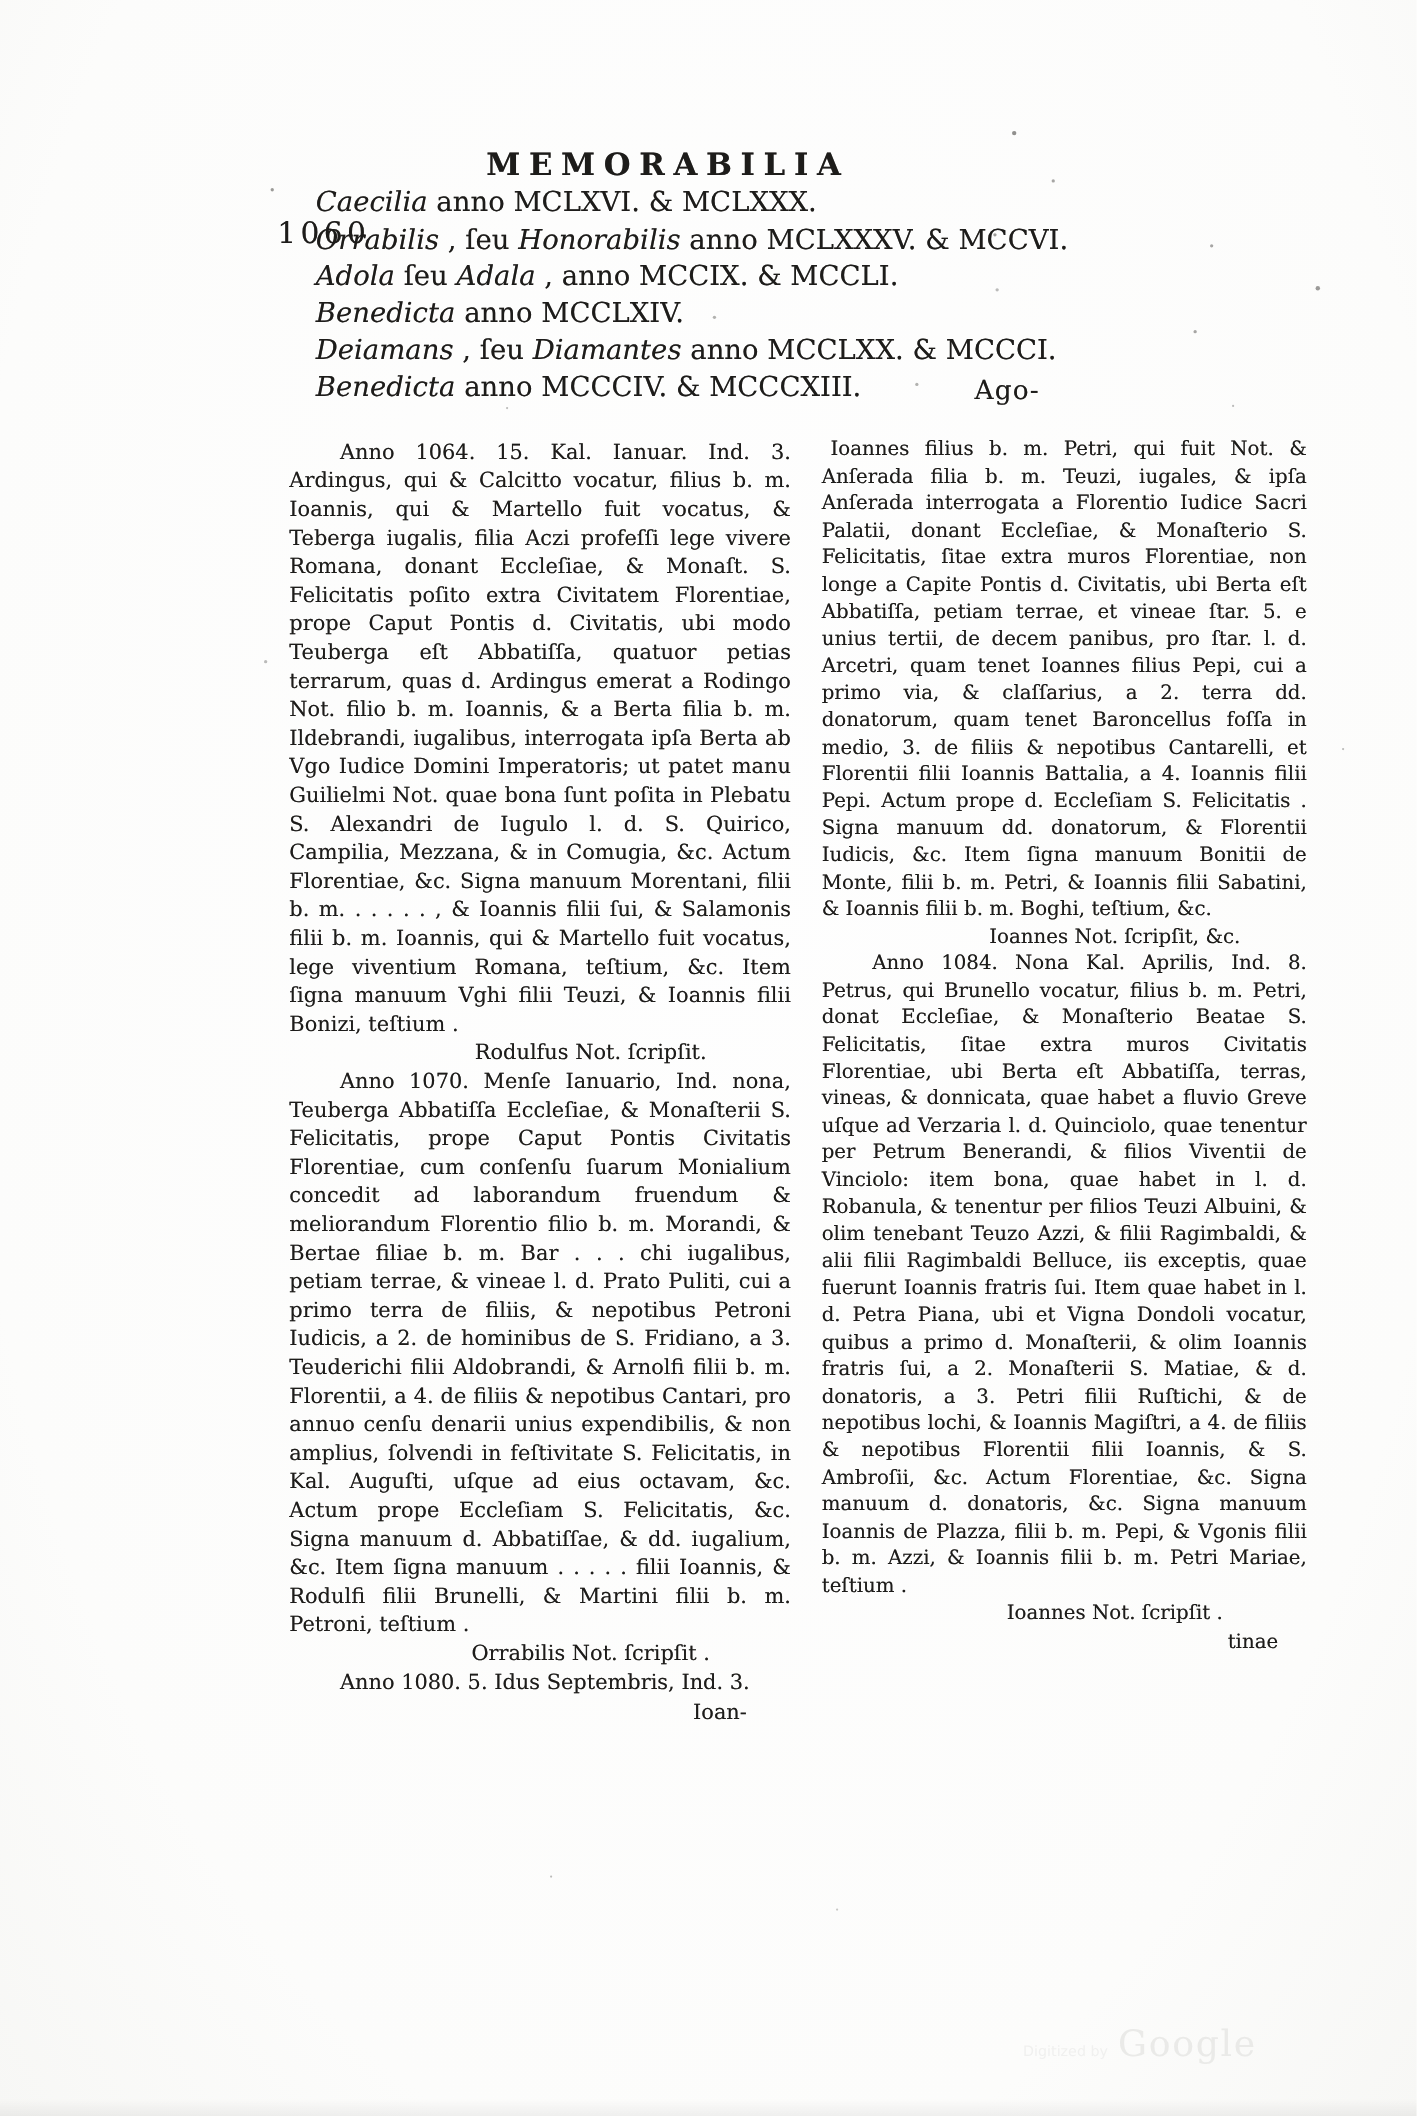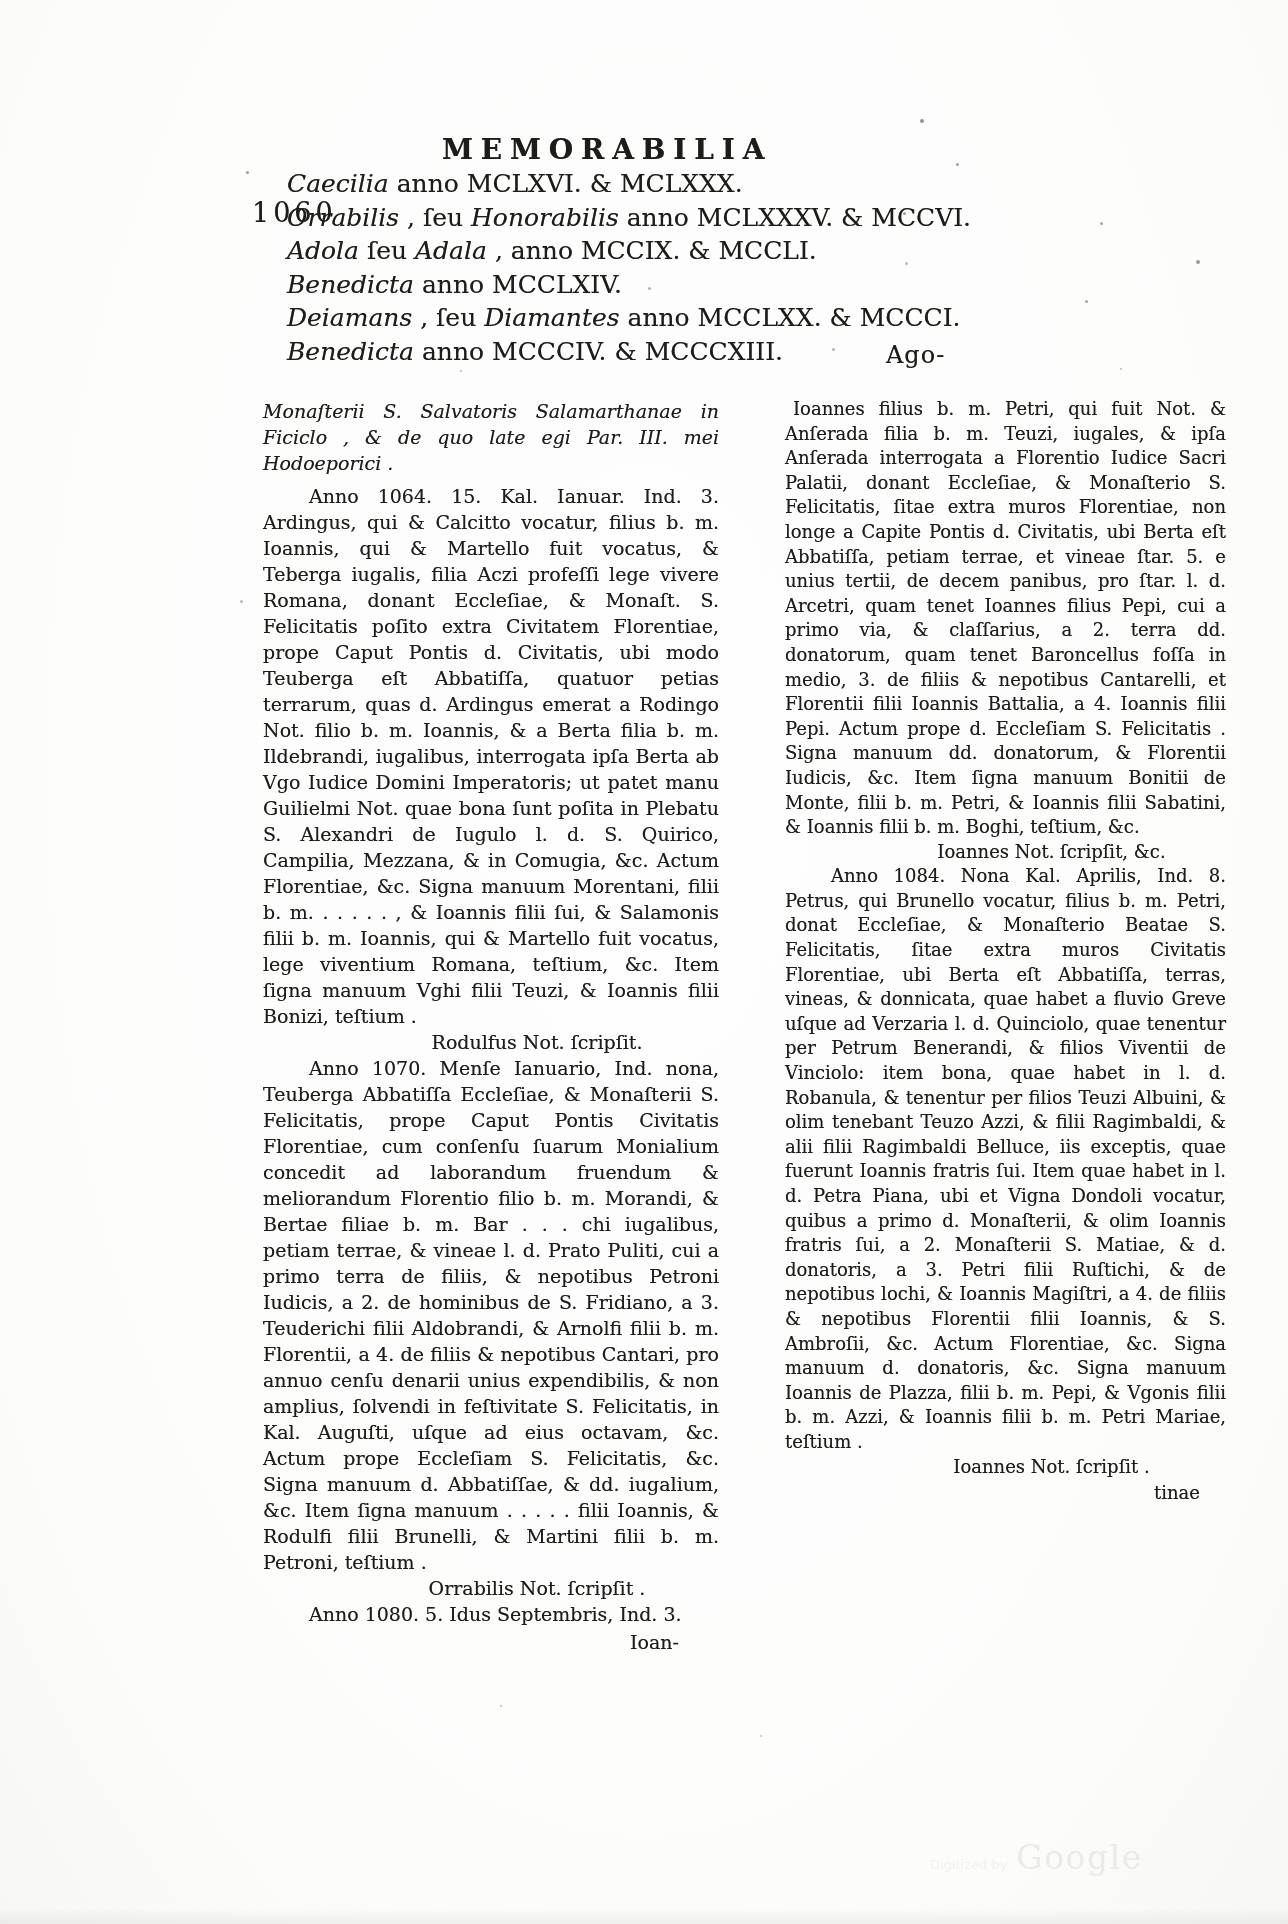--- a/index.html
+++ b/index.html
@@ -31,21 +31,21 @@
   }
   .abbess-line .it{font-style:italic;}
 
   .header-catchword{
     position:absolute;left:886px;top:341px;
     font-size:24px;letter-spacing:1px;
   }
 
   .column{position:absolute;text-align:justify;}
   .column-left{left:263px;top:398px;width:456px;font-size:19px;line-height:26px;}
-  .column-right{left:747px;top:397px;width:441px;font-size:18px;line-height:24.6px;margin-left:38px;}
+  .column-right{left:747px;top:397px;width:441px;font-size:18px;line-height:24.6px;}
   .col-note{font-style:italic;margin-bottom:7px;text-align:justify;}
   .para{margin:0;}
   .p-indent{text-indent:46px;}
   .p-plain{text-indent:8px;}
   .p-attest{text-indent:92px;text-align:center;}
   .catchword{text-align:right;padding-right:40px;margin-top:2px;}
   .catchword-right{padding-right:26px;}
 
   .watermark{
     position:absolute;left:930px;top:1838px;
@@ -80,21 +80,20 @@
       <div class="abbess-line"><span class="it">Orrabilis</span><span class="ro"> , ſeu </span><span class="it">Honorabilis</span><span class="ro"> anno MCLXXXV. &amp; MCCVI.</span></div>
       <div class="abbess-line"><span class="it">Adola</span><span class="ro"> ſeu </span><span class="it">Adala</span><span class="ro"> , anno MCCIX. &amp; MCCLI.</span></div>
       <div class="abbess-line"><span class="it">Benedicta</span><span class="ro"> anno MCCLXIV.</span></div>
       <div class="abbess-line"><span class="it">Deiamans</span><span class="ro"> , ſeu </span><span class="it">Diamantes</span><span class="ro"> anno MCCLXX. &amp; MCCCI.</span></div>
       <div class="abbess-line"><span class="it">Benedicta</span><span class="ro"> anno MCCCIV. &amp; MCCCXIII.</span></div>
     </div>
 
   <div class="header-catchword inked">Ago-</div>
 
   <div class="column column-left inked">
-    <div class="col-note">Monaſterii S. Salvatoris Salamarthanae in Ficiclo , &amp; de quo late egi Par. III. mei Hodoeporici .</div>
     <div>
         <div class="para p-indent">Anno 1064. 15. Kal. Ianuar. Ind. 3. Ardingus, qui &amp; Calcitto vocatur, filius b. m. Ioannis, qui &amp; Martello fuit vocatus, &amp; Teberga iugalis, filia Aczi profeſſi lege vivere Romana, donant Eccleſiae, &amp; Monaſt. S. Felicitatis poſito extra Civitatem Florentiae, prope Caput Pontis d. Civitatis, ubi modo Teuberga eſt Abbatiſſa, quatuor petias terrarum, quas d. Ardingus emerat a Rodingo Not. filio b. m. Ioannis, &amp; a Berta filia b. m. Ildebrandi, iugalibus, interrogata ipſa Berta ab Vgo Iudice Domini Imperatoris; ut patet manu Guilielmi Not. quae bona ſunt poſita in Plebatu S. Alexandri de Iugulo l. d. S. Quirico, Campilia, Mezzana, &amp; in Comugia, &amp;c. Actum Florentiae, &amp;c. Signa manuum Morentani, filii b. m. . . . . . , &amp; Ioannis filii ſui, &amp; Salamonis filii b. m. Ioannis, qui &amp; Martello fuit vocatus, lege viventium Romana, teſtium, &amp;c. Item ſigna manuum Vghi filii Teuzi, &amp; Ioannis filii Bonizi, teſtium .</div>
         <div class="para p-attest">Rodulfus Not. ſcripſit.</div>
         <div class="para p-indent">Anno 1070. Menſe Ianuario, Ind. nona, Teuberga Abbatiſſa Eccleſiae, &amp; Monaſterii S. Felicitatis, prope Caput Pontis Civitatis Florentiae, cum conſenſu ſuarum Monialium concedit ad laborandum fruendum &amp; meliorandum Florentio filio b. m. Morandi, &amp; Bertae filiae b. m. Bar . . . chi iugalibus, petiam terrae, &amp; vineae l. d. Prato Puliti, cui a primo terra de filiis, &amp; nepotibus Petroni Iudicis, a 2. de hominibus de S. Fridiano, a 3. Teuderichi filii Aldobrandi, &amp; Arnolfi filii b. m. Florentii, a 4. de filiis &amp; nepotibus Cantari, pro annuo cenſu denarii unius expendibilis, &amp; non amplius, ſolvendi in feſtivitate S. Felicitatis, in Kal. Auguſti, uſque ad eius octavam, &amp;c. Actum prope Eccleſiam S. Felicitatis, &amp;c. Signa manuum d. Abbatiſſae, &amp; dd. iugalium, &amp;c. Item ſigna manuum . . . . . filii Ioannis, &amp; Rodulfi filii Brunelli, &amp; Martini filii b. m. Petroni, teſtium .</div>
         <div class="para p-attest">Orrabilis Not. ſcripſit .</div>
         <div class="para p-indent">Anno 1080. 5. Idus Septembris, Ind. 3.</div>
       </div>
     <div class="catchword">Ioan-</div>
   </div>
 

